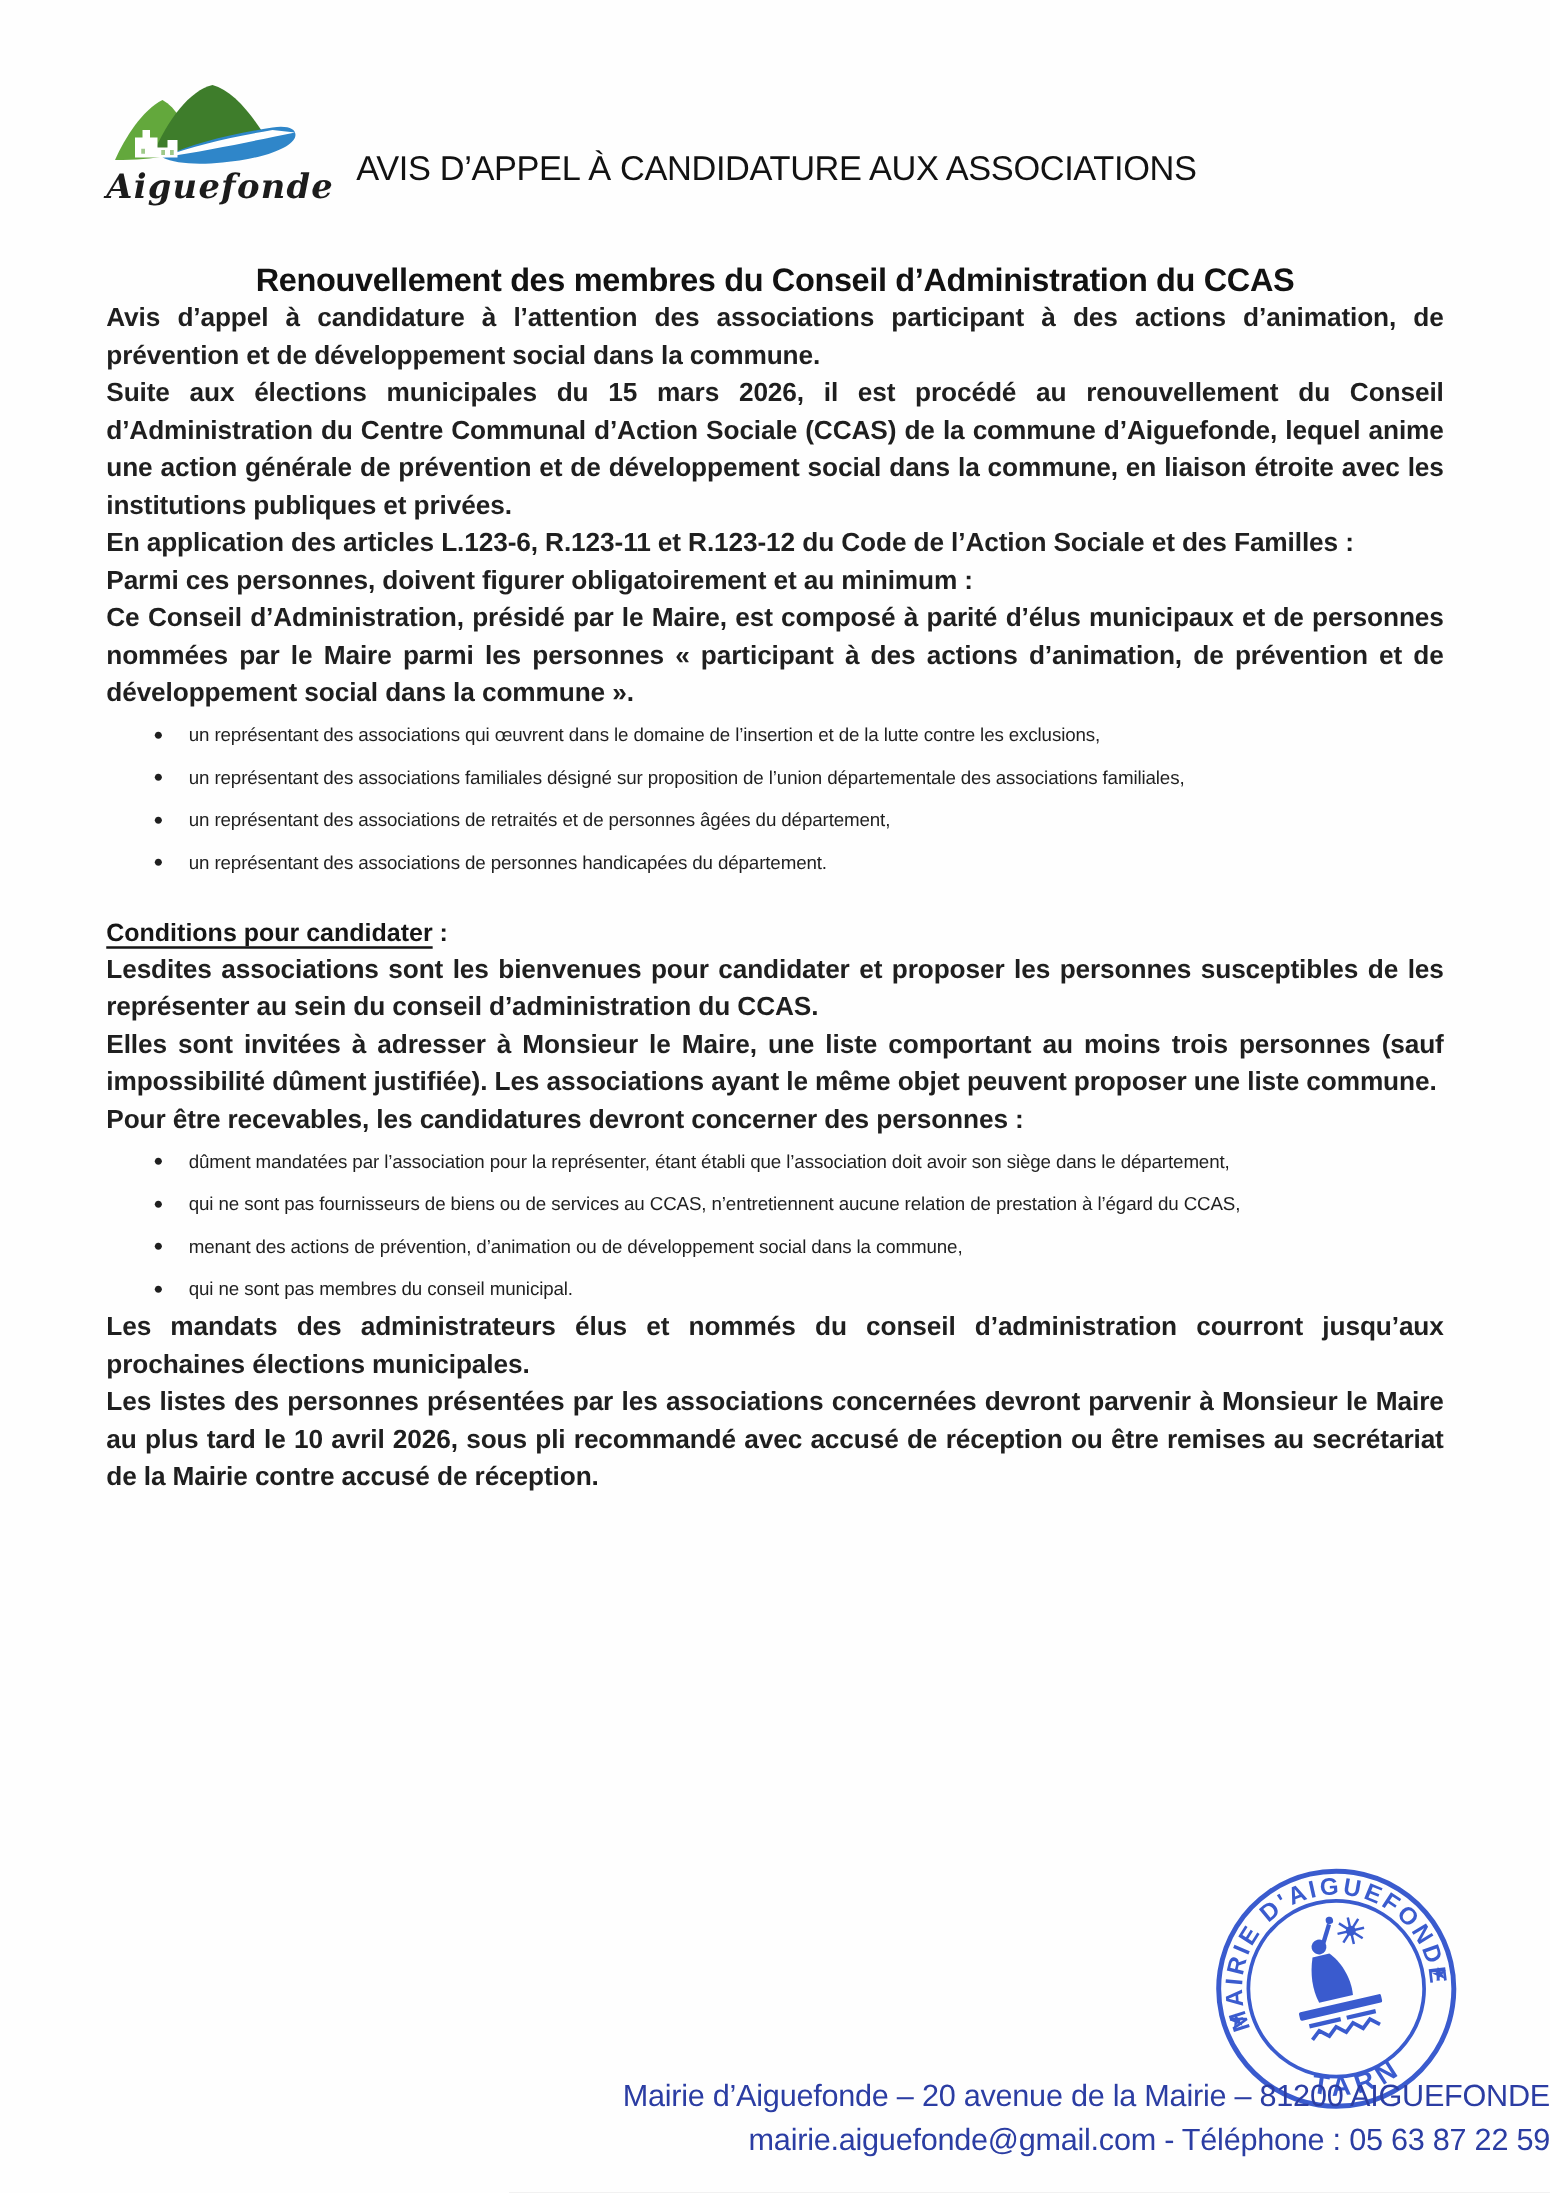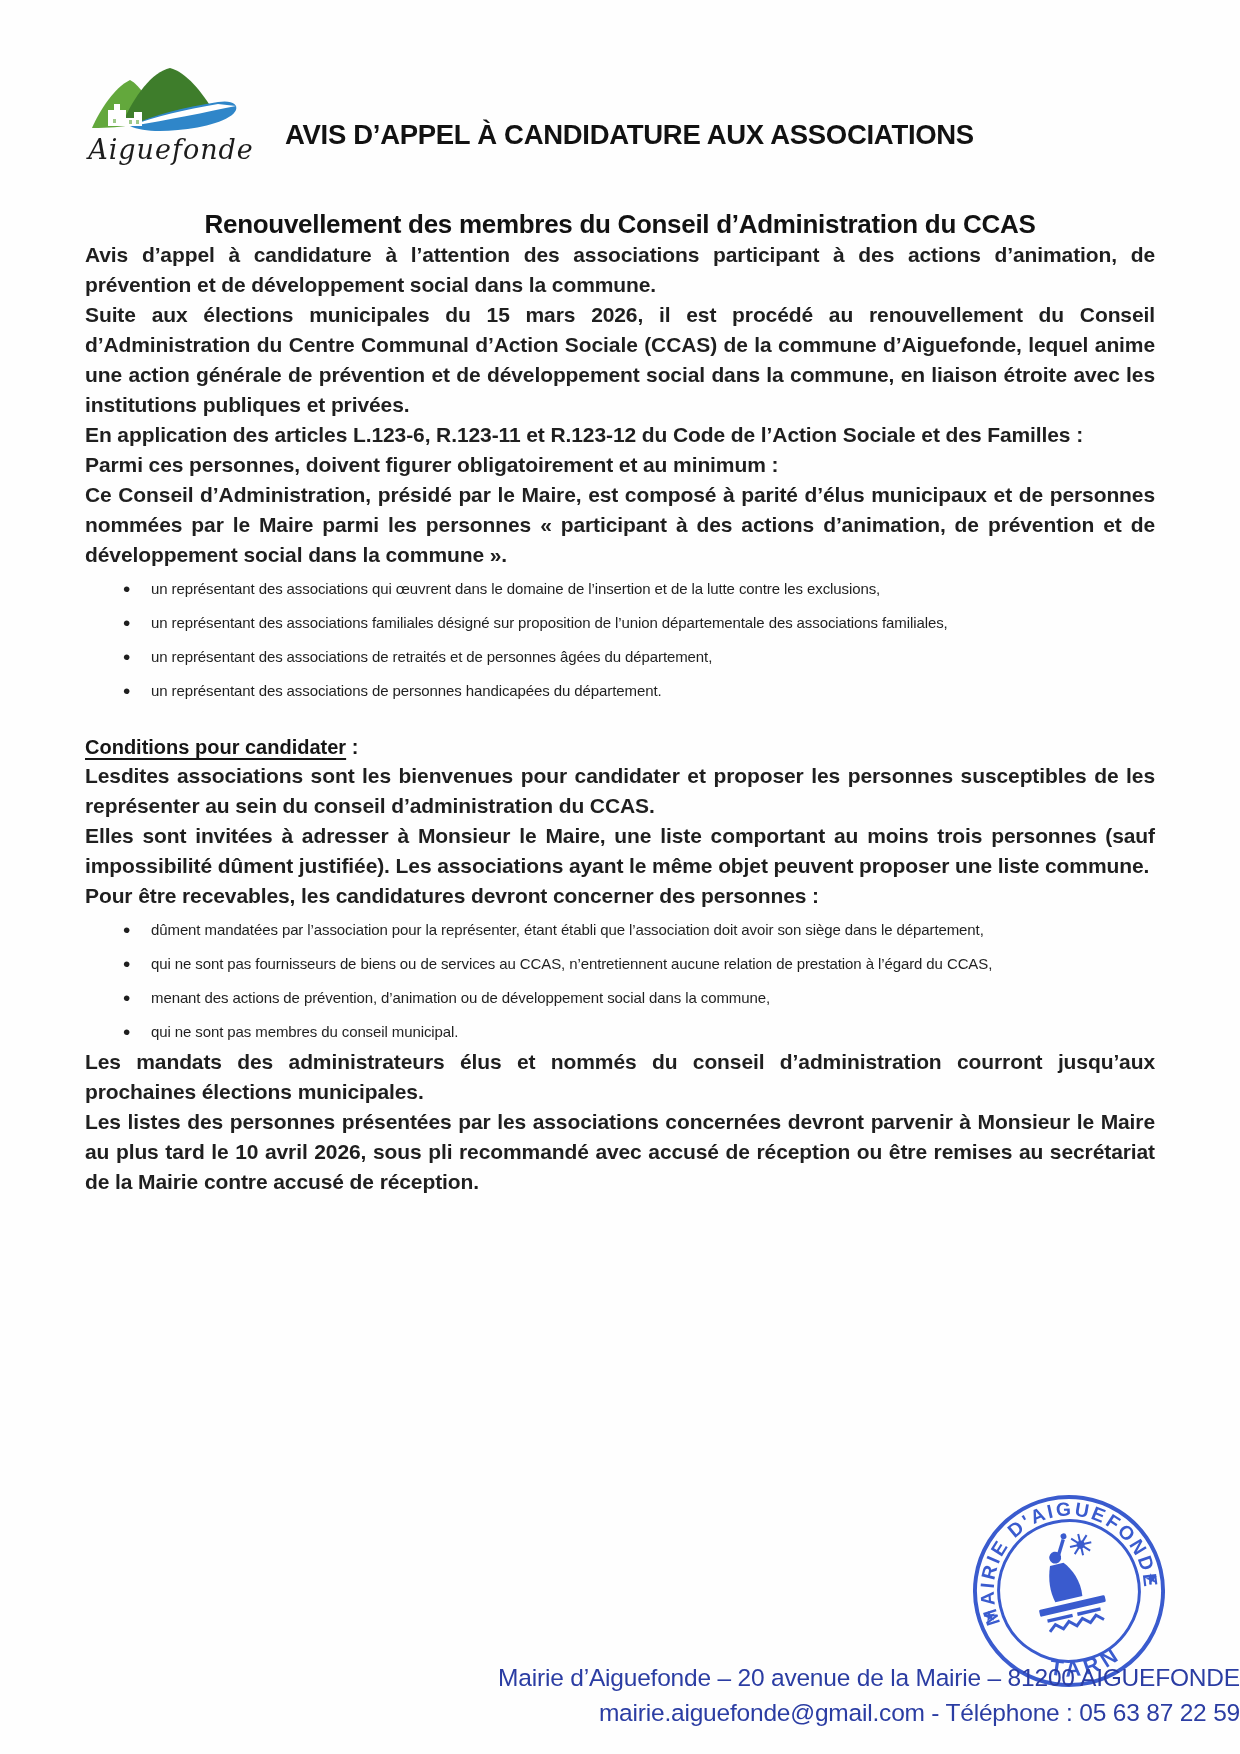--- a/index.html
+++ b/index.html
@@ -13,27 +13,27 @@
     overflow:hidden;
   }
   .content{padding:62px 85px 0 85px;}
 
   
   .doc-header{display:flex;align-items:flex-end;gap:28px;}
   .logo{width:172px;flex:0 0 auto;text-align:center;}
   .logo svg{display:block;margin:0 auto;}
   .logo-text{
     font-family:"DejaVu Serif", serif;
-    font-style:italic;font-weight:normal;
+    font-style:italic;font-weight:bold;
     font-size:27px;color:#1c1c1c;margin-top:-6px;
     letter-spacing:1px;
   }
   .doc-title{
     margin:0 0 14px 0;
-    font-size:27.5px;font-weight:bold;color:#121212;
+    font-size:27.5px;font-weight:normal;color:#121212;
     letter-spacing:-0.3px;
   }
   .doc-subtitle{
     margin:44px 0 0 0;
     text-align:center;
     font-size:26px;font-weight:bold;color:#121212;
     letter-spacing:-0.3px;
   }
 
   

